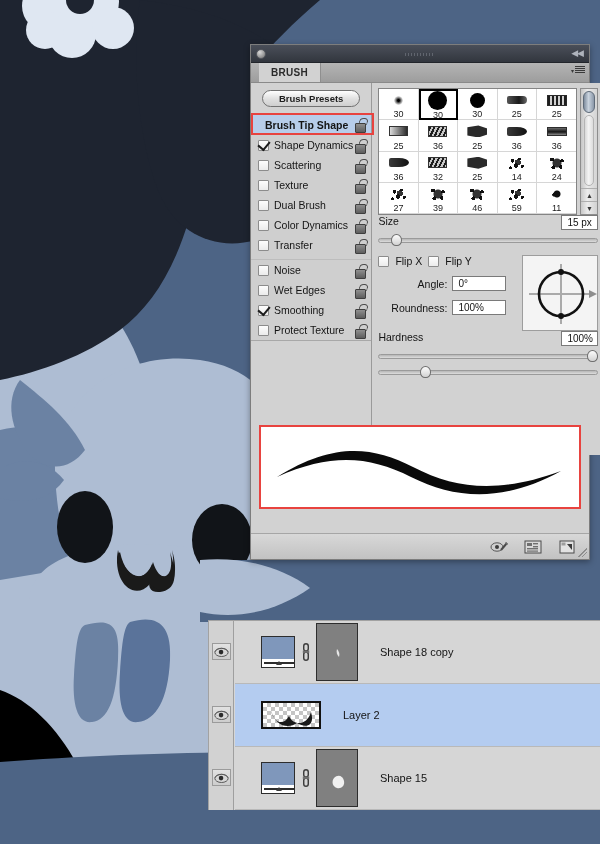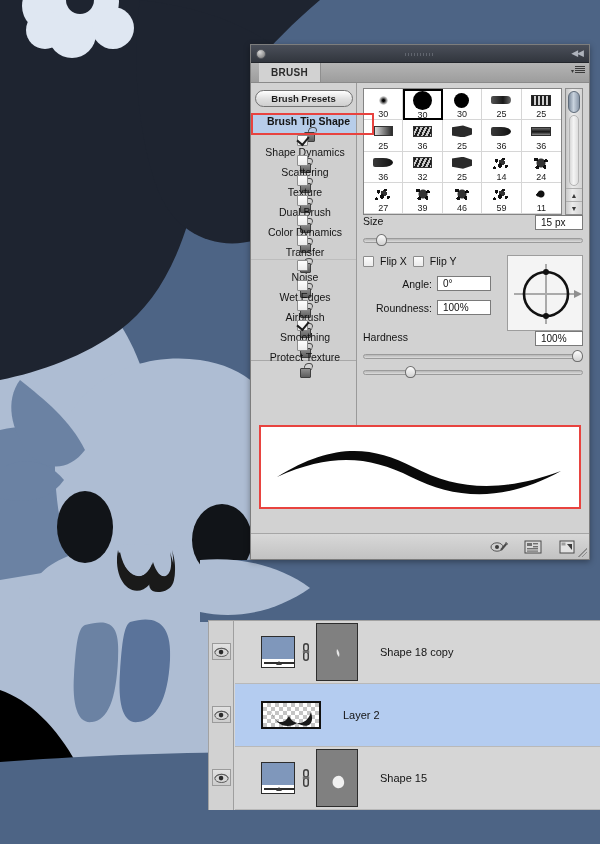--- a/index.html
+++ b/index.html
@@ -94,21 +94,20 @@
     border-top: 1px solid #a8a8a8;
     border-bottom: 1px solid #a8a8a8;
     background: #cfcfcf;
   }
   .opt-row {
     height: 20px;
     display: flex; align-items: center;
     padding: 0 4px 0 7px;
     font-size: 10.5px; color: #141414;
     position: relative;
-    flex-direction: column;
   }
   .opt-row.header {
     background: #b7cdea;
     font-weight: bold;
     padding-left: 14px;
     border-bottom: 1px solid #a9a9a9;
   }
   .opt-row .cb {
     width: 11px; height: 11px; flex: 0 0 11px;
     margin-right: 5px;
@@ -237,21 +236,21 @@
   .gs-arrow.dn { bottom: 0; }
 
   
   .row-lbl {
     display: flex; align-items: flex-start;
     height: 16px;
     font-size: 10.5px; color: #141414;
   }
   .row-lbl .grow { flex: 1 1 auto; }
   .val-field {
-    width: 48px; height: 15px;
+    width: 37px; height: 15px;
     background: #fff; border: 1px solid #7a7a7a;
     font-size: 10px; color: #111;
     display: flex; align-items: center; padding-left: 5px;
   }
   .slider {
     height: 14px; margin-top: 2px; position: relative; cursor: pointer;
   }
   .slider .trk {
     position: absolute; left: 0; right: 0; top: 5px; height: 5px;
     background: linear-gradient(#b6b6b6,#dcdcdc);
@@ -488,25 +487,20 @@
           </div>
           <div class="opt-divider"></div>
           <div class="opt-row">
             <span class="cb"></span>
             <span class="lbl">Noise</span>
             <span class="opt-lock"></span>
           </div>
           <div class="opt-row">
             <span class="cb"></span>
             <span class="lbl">Wet Edges</span>
-            <span class="opt-lock"></span>
-          </div>
-          <div class="opt-row">
-            <span class="cb"></span>
-            <span class="lbl">Airbrush</span>
             <span class="opt-lock"></span>
           </div>
           <div class="opt-row">
             <span class="cb on"></span>
             <span class="lbl">Smoothing</span>
             <span class="opt-lock"></span>
           </div>
           <div class="opt-row">
             <span class="cb"></span>
             <span class="lbl">Protect Texture</span>

